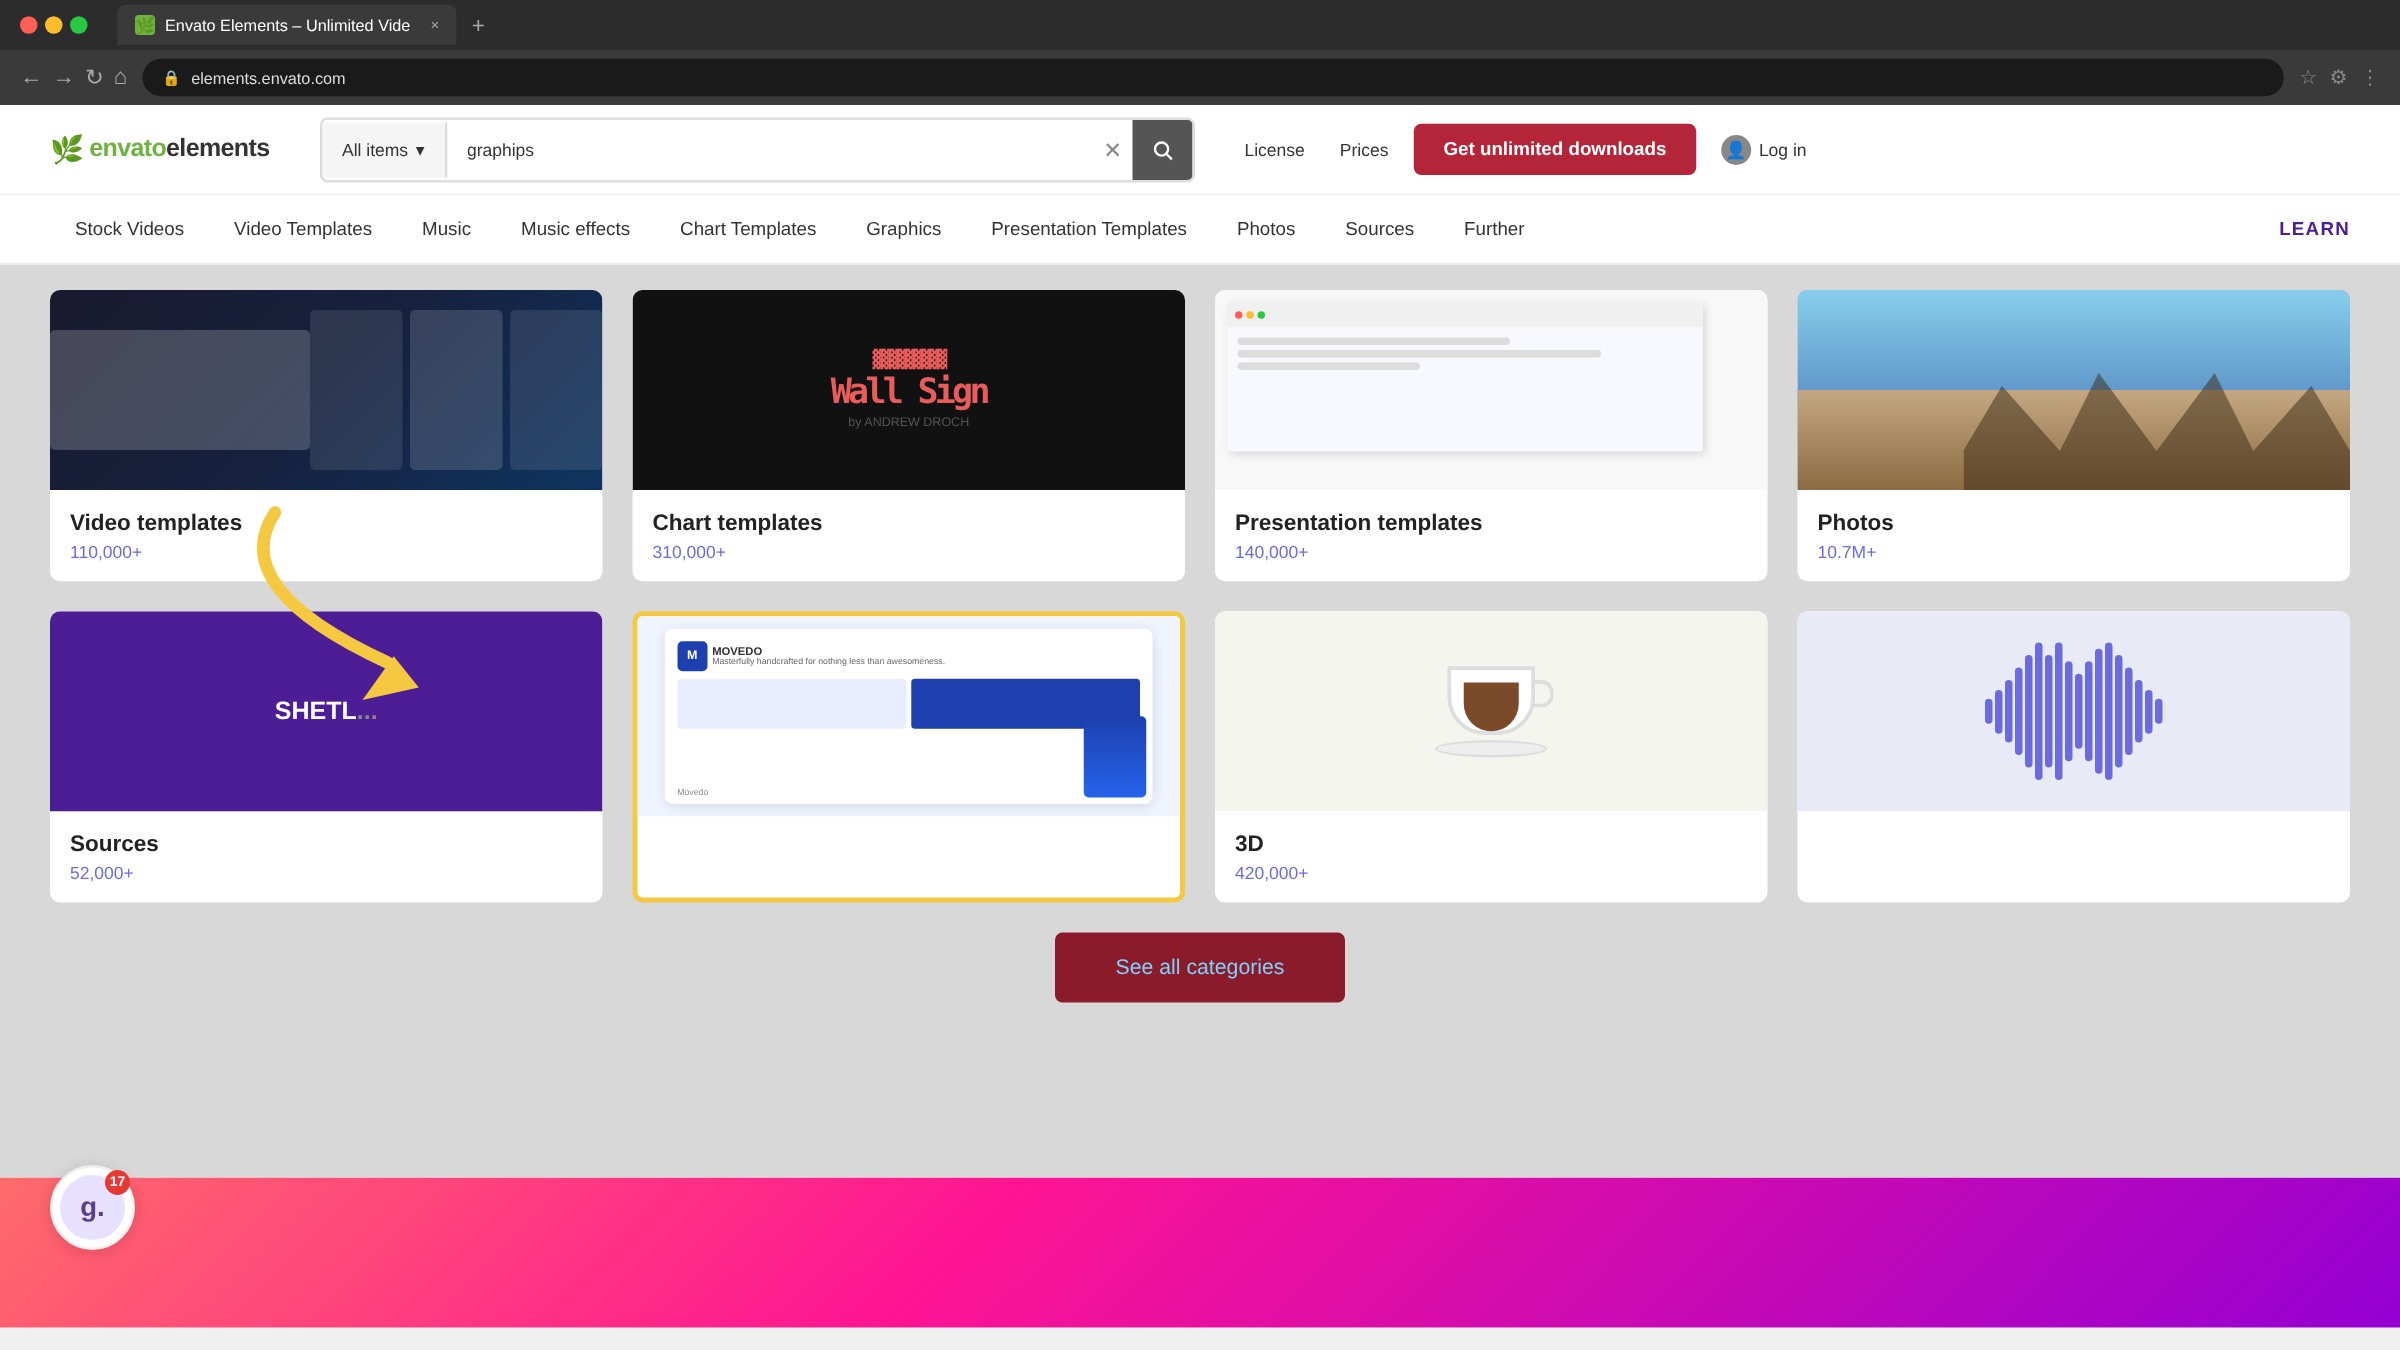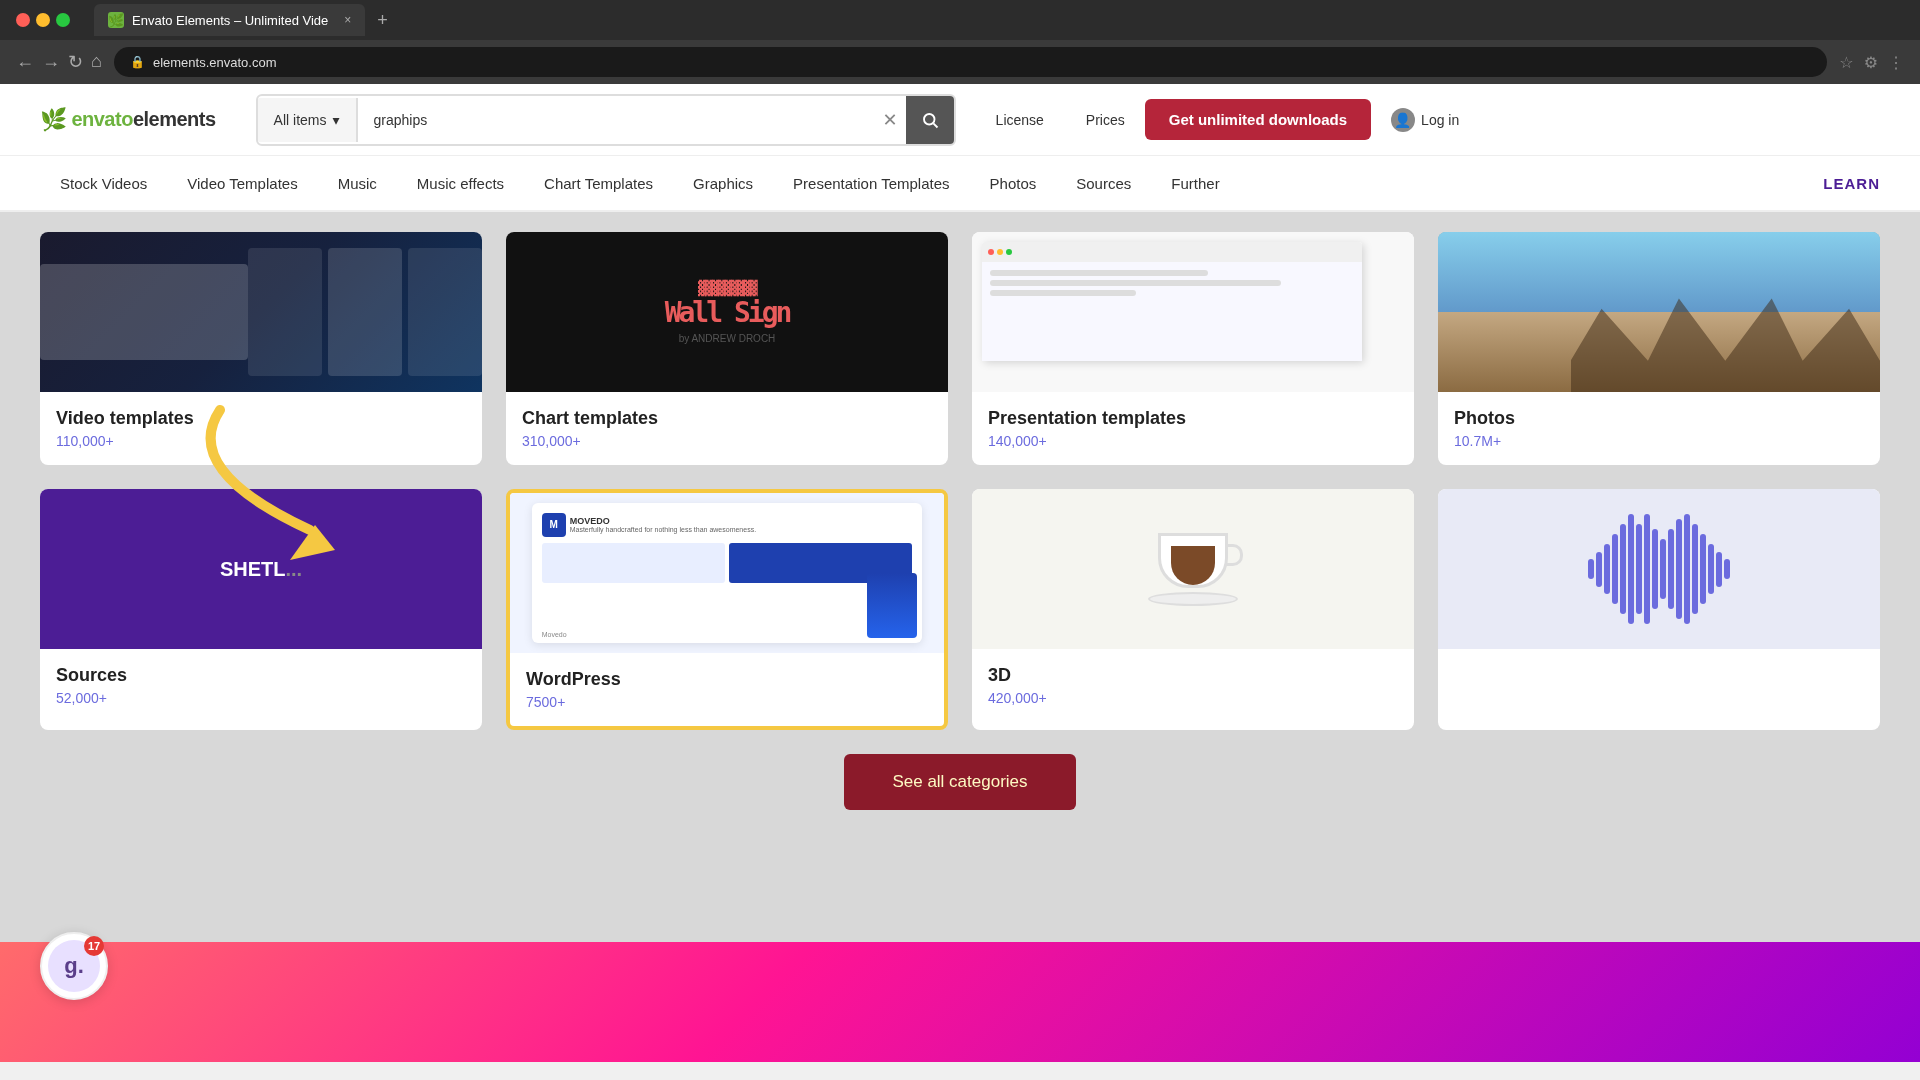--- a/index.html
+++ b/index.html
@@ -127,21 +127,21 @@
       width: 48px;
       height: 48px;
       display: flex;
       align-items: center;
       justify-content: center;
       cursor: pointer;
       color: #fff;
       font-size: 18px;
     }
 
-    .header-nav { display: flex; align-items: center; gap: 42px; margin-left: 20px; justify-content: space-between; }
+    .header-nav { display: flex; align-items: center; gap: 28px; margin-left: 20px; justify-content: space-between; }
     .header-nav-item { font-size: 14px; color: #333; cursor: pointer; text-decoration: none; }
     .get-unlimited-btn {
       background: #b5253a;
       color: #fff;
       border: none;
       border-radius: 6px;
       padding: 12px 24px;
       font-size: 15px;
       font-weight: 600;
       cursor: pointer;
@@ -269,21 +269,21 @@
     }
 
     
     .see-all-container {
       display: flex;
       justify-content: center;
       margin-top: 10px;
     }
     .see-all-btn {
       background: #8b1a2a;
-      color: #fef9c3;
+      color: #7dd3fc;
       border: none;
       border-radius: 6px;
       padding: 18px 48px;
       font-size: 17px;
       font-weight: 500;
       cursor: pointer;
     }
 
     
     .notification-badge {
@@ -640,24 +640,20 @@
                 <div class="wp-subtitle">Masterfully handcrafted for nothing less than awesomeness.</div>
               </div>
             </div>
             <div style="display:flex; gap:4px; margin-top:6px;">
               <div style="flex:1; height:40px; background:#e8eeff; border-radius:3px;"></div>
               <div style="flex:1; height:40px; background:#1e40af; border-radius:3px;"></div>
             </div>
             <div class="wp-device-preview"></div>
             <div style="position:absolute; bottom:5px; left:10px; font-size:7px; color:#888;">Movedo</div>
           </div>
-        </div>
-        <div class="category-card-info">
-          <div class="category-card-title">WordPress</div>
-          <div class="category-card-count">7500+</div>
         </div>
       </div>
 
       <div class="category-card">
         <div class="category-card-img img-3d">
           <div class="coffee-mock">
             <div class="coffee-cup">
               <div class="coffee-liquid"></div>
               <div class="coffee-handle"></div>
             </div>

